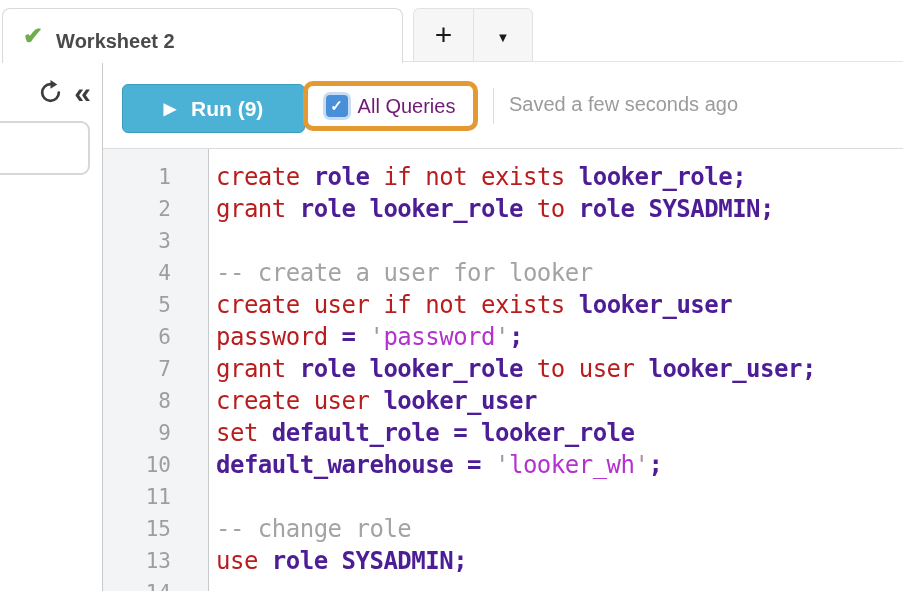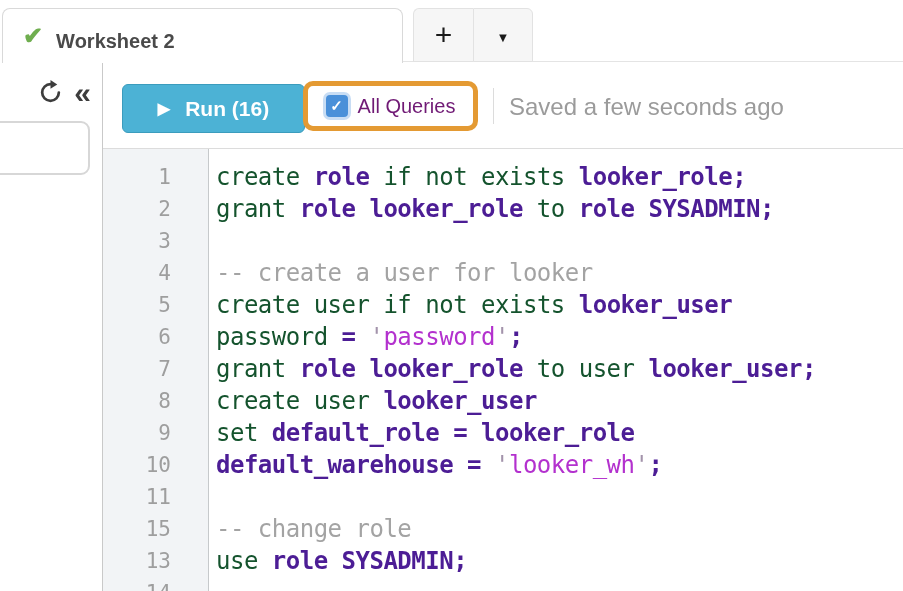--- a/index.html
+++ b/index.html
@@ -37,34 +37,34 @@
     color:#fff; font-size:21px; font-weight:bold; cursor:pointer; }
   #run-play-icon { font-size:16px; line-height:1; }
   #all-queries-highlight { position:absolute; left:200px; top:19px; width:175px; height:50px;
     border:5px solid #E49A33; border-radius:10px; background:#fff;
     display:flex; align-items:center; justify-content:center; gap:10px; }
   #all-queries-checkbox { width:22px; height:22px; background:#4A90D9; border-radius:4px;
     box-shadow:0 0 0 3px rgba(74,144,217,0.30); display:flex; align-items:center;
     justify-content:center; color:#fff; font-size:15px; font-weight:bold; cursor:pointer; }
   #all-queries-label { font-size:20px; color:#701a75; }
   #toolbar-divider { position:absolute; left:390px; top:26px; width:1px; height:36px; background:#dcdcdc; }
-  #save-status { position:absolute; left:406px; top:31px; font-size:24px; color:#9b9b9b; }
+  #save-status { position:absolute; left:406px; top:31px; font-size:20px; color:#9b9b9b; }
 
   
   #editor-border { left:103px; top:148px; width:800px; height:1px; background:#dcdcdc; }
   #editor { left:103px; top:149px; width:800px; height:442px; background:#fff; overflow:hidden; cursor:text; }
   #gutter-bg { position:absolute; left:0; top:0; width:106px; height:442px;
     background:#f2f4f6; border-right:1px solid #c6c9cb; }
   #code-lines { position:absolute; left:0; top:12px; width:800px;
     font-family:"DejaVu Sans Mono", monospace; }
   .code-line { display:flex; height:32px; line-height:32px; white-space:pre; }
   .ln { width:107px; min-width:107px; text-align:right; padding-right:39px;
     color:#9e9e9e; font-size:21px; }
   .code-text { font-size:24px; color:#1e1e1e; padding-left:6px; letter-spacing:-0.5px; }
-  .tok-kw { color:#14532d;margin-top:16px; }
+  .tok-kw { color:#b91c1c;margin-top:16px; }
   .tok-p  { color:#4c1d95;font-weight:bold; }
   .tok-s  { color:#B331CE; }
   .tok-q  { color:#a393ab; }
   .tok-c  { color:#a3a3a3; }
 </style>
 </head>
 <body>
 
 <div class="abs" id="tab-strip-line"></div>
 <div class="abs" id="tab-active">
@@ -86,21 +86,21 @@
     </span>
     <span id="collapse-icon">«</span>
   </div>
   <div id="panel-search" title=""></div>
 </div>
 <div class="abs" id="v-divider"></div>
 
 <div class="abs" id="toolbar">
   <div id="run-button">
     <span id="run-play-icon">▶</span>
-    <span>Run (16)</span>
+    <span>Run (9)</span>
   </div>
   <div id="all-queries-highlight">
     <span id="all-queries-checkbox">
       <span>✓</span>
     </span>
     <span id="all-queries-label">All Queries</span>
   </div>
   <div id="toolbar-divider"></div>
   <span id="save-status">Saved a few seconds ago</span>
 </div>

